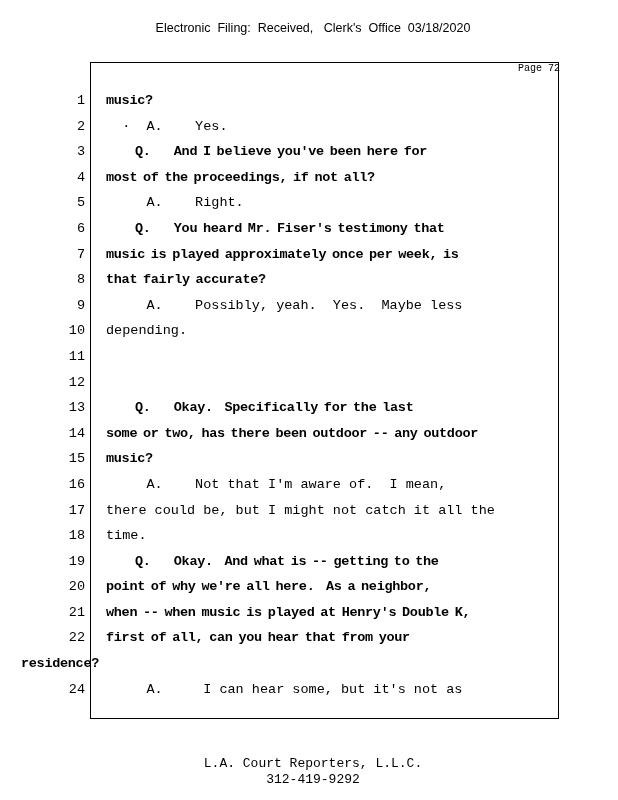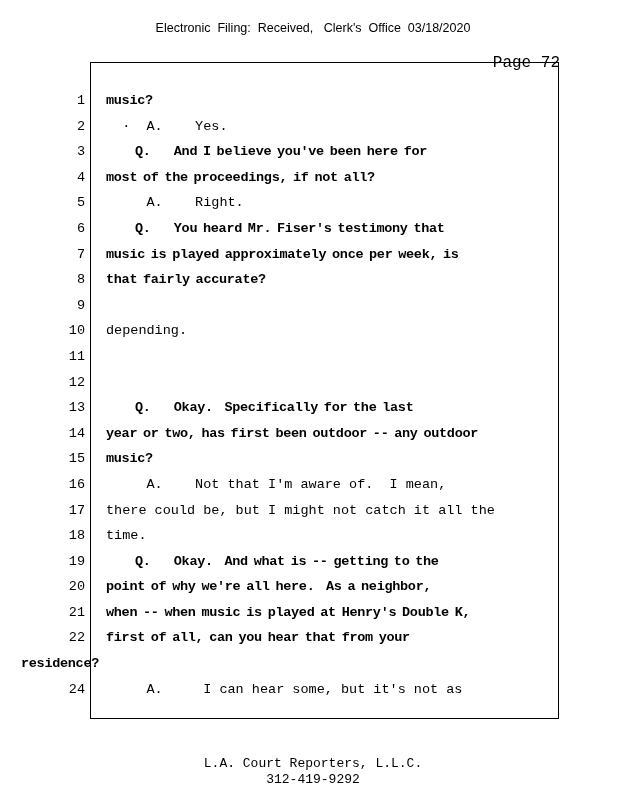--- a/index.html
+++ b/index.html
@@ -32,23 +32,23 @@
   }
   .page-box {
     position: absolute;
     left: 90px; top: 62px;
     width: 469px; height: 657px;
     border: 1px solid #000000;
     box-sizing: border-box;
   }
   .page-label {
     position: absolute;
-    top: 54px;
+    top: 63px;
     right: 66px;
-    font-size: 16px;
+    font-size: 10px;
   }
   .lines {
     position: absolute;
     top: 88px; left: 0;
     width: 100%;
   }
   .t-line {
     display: flex;
     height: 25.6px;
     line-height: 25.6px;
@@ -125,20 +125,21 @@
     <span class="ltext bold">music is played approximately once per week, is</span>
   </div>
 
   <div class="t-line">
     <span class="lnum">8</span>
     <span class="ltext bold">that fairly accurate?</span>
   </div>
 
   <div class="t-line">
     <span class="lnum">9</span>
+    <span class="ltext">     A.    Possibly, yeah.  Yes.  Maybe less</span>
   </div>
 
   <div class="t-line">
     <span class="lnum">10</span>
     <span class="ltext">depending.</span>
   </div>
 
   <div class="t-line">
     <span class="lnum">11</span>
   </div>
@@ -147,21 +148,21 @@
     <span class="lnum">12</span>
   </div>
 
   <div class="t-line">
     <span class="lnum">13</span>
     <span class="ltext bold">     Q.    Okay.  Specifically for the last</span>
   </div>
 
   <div class="t-line">
     <span class="lnum">14</span>
-    <span class="ltext bold">year or two, has first been outdoor -- any outdoor</span>
+    <span class="ltext bold">some or two, has there been outdoor -- any outdoor</span>
   </div>
 
   <div class="t-line">
     <span class="lnum">15</span>
     <span class="ltext bold">music?</span>
   </div>
 
   <div class="t-line">
     <span class="lnum">16</span>
     <span class="ltext">     A.    Not that I'm aware of.  I mean,</span>

